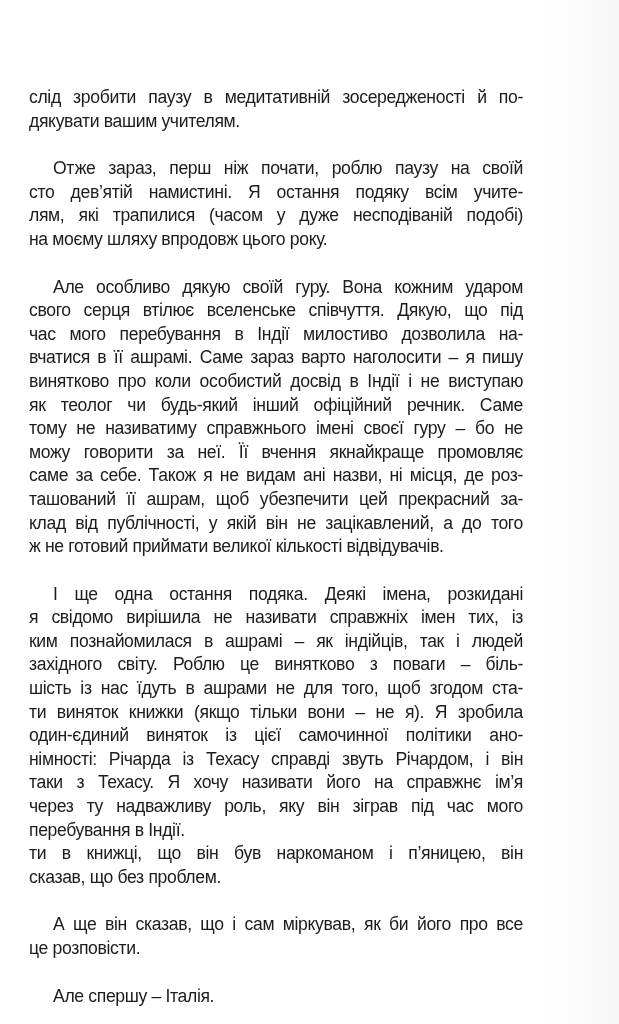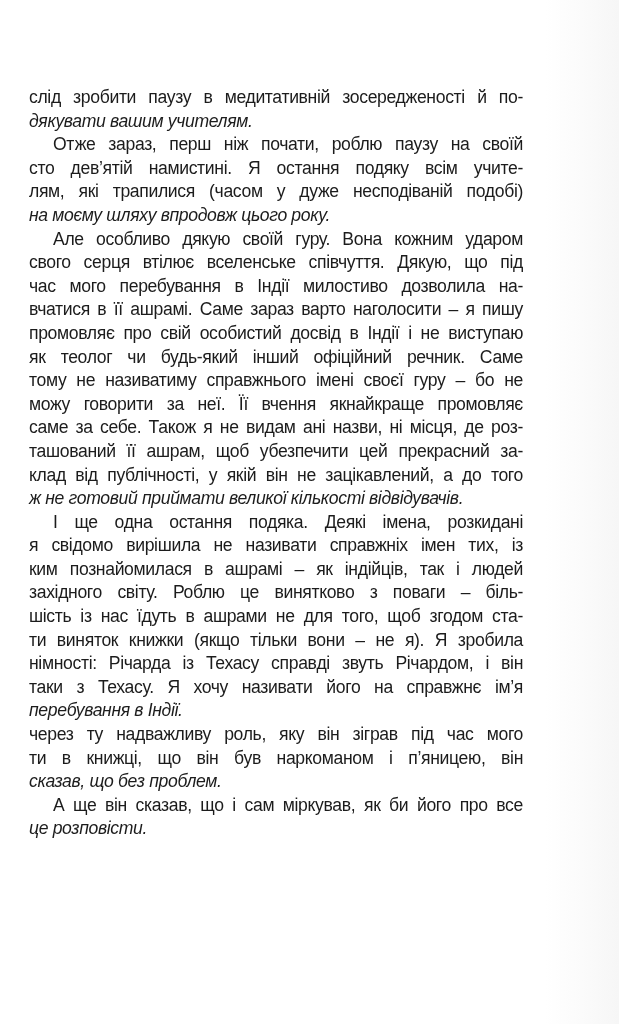--- a/index.html
+++ b/index.html
@@ -36,57 +36,59 @@
     .line {
       display: block;
       white-space: nowrap;
       text-align: justify;
       text-align-last: justify;
       height: 23.6px;
       transform-origin: left center;
     }
     .line.last {
       text-align-last: left;
-      font-style: italic;
     }
     .line.indent {
       text-indent: 24px;
+      margin-top: 24px;
     }
   </style>
 </head>
 <body>
 
 <div class="page">
   <div class="text-block" id="text-block">
     <span class="line">слід зробити паузу в медитативній зосередженості й по-</span>
     <span class="line last">дякувати вашим учителям.</span>
     <span class="line indent">Отже зараз, перш ніж почати, роблю паузу на своїй</span>
     <span class="line">сто дев’ятій намистині. Я остання подяку всім учите-</span>
     <span class="line">лям, які трапилися (часом у дуже несподіваній подобі)</span>
     <span class="line last">на моєму шляху впродовж цього року.</span>
     <span class="line indent">Але особливо дякую своїй гуру. Вона кожним ударом</span>
     <span class="line">свого серця втілює вселенське співчуття. Дякую, що під</span>
     <span class="line">час мого перебування в Індії милостиво дозволила на-</span>
     <span class="line">вчатися в її ашрамі. Саме зараз варто наголосити – я пишу</span>
-    <span class="line">промовляє про свій особистий досвід в Індії і не виступаю</span>
+    <span class="line">винятково про коли особистий досвід в Індії і не виступаю</span>
     <span class="line">як теолог чи будь-який інший офіційний речник. Саме</span>
     <span class="line">тому не називатиму справжнього імені своєї гуру – бо не</span>
     <span class="line">можу говорити за неї. Її вчення якнайкраще промовляє</span>
     <span class="line">саме за себе. Також я не видам ані назви, ні місця, де роз-</span>
     <span class="line">ташований її ашрам, щоб убезпечити цей прекрасний за-</span>
     <span class="line">клад від публічності, у якій він не зацікавлений, а до того</span>
     <span class="line last">ж не готовий приймати великої кількості відвідувачів.</span>
     <span class="line indent">І ще одна остання подяка. Деякі імена, розкидані</span>
     <span class="line">я свідомо вирішила не називати справжніх імен тих, із</span>
     <span class="line">ким познайомилася в ашрамі – як індійців, так і людей</span>
     <span class="line">західного світу. Роблю це винятково з поваги – біль-</span>
     <span class="line">шість із нас їдуть в ашрами не для того, щоб згодом ста-</span>
     <span class="line">ти виняток книжки (якщо тільки вони – не я). Я зробила</span>
+    <span class="line">один-єдиний виняток із цієї самочинної політики ано-</span>
     <span class="line">німності: Річарда із Техасу справді звуть Річардом, і він</span>
     <span class="line">таки з Техасу. Я хочу називати його на справжнє ім’я</span>
+    <span class="line">через ту надважливу роль, яку він зіграв під час мого</span>
     <span class="line last">перебування в Індії.</span>
-    <span class="line">через ту надважливу роль, яку він зіграв під час мого</span>
     <span class="line">ти в книжці, що він був наркоманом і п’яницею, він</span>
     <span class="line last">сказав, що без проблем.</span>
     <span class="line indent">А ще він сказав, що і сам міркував, як би його про все</span>
     <span class="line last">це розповісти.</span>
+    <span class="line indent last">Але спершу – Італія.</span>
   </div>
 </div>
 
 </body></html>

